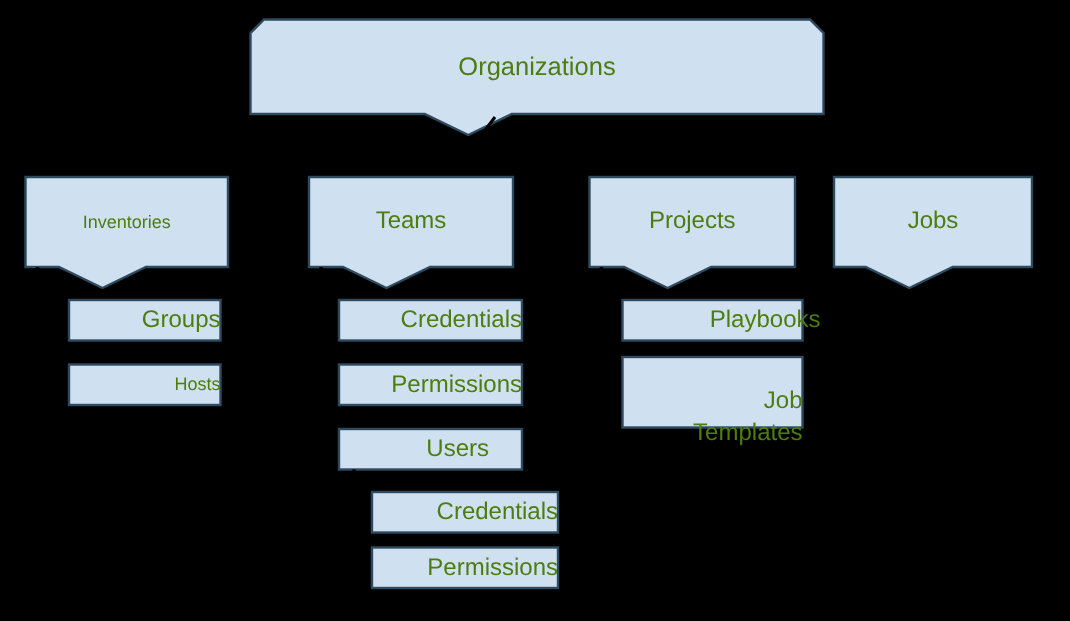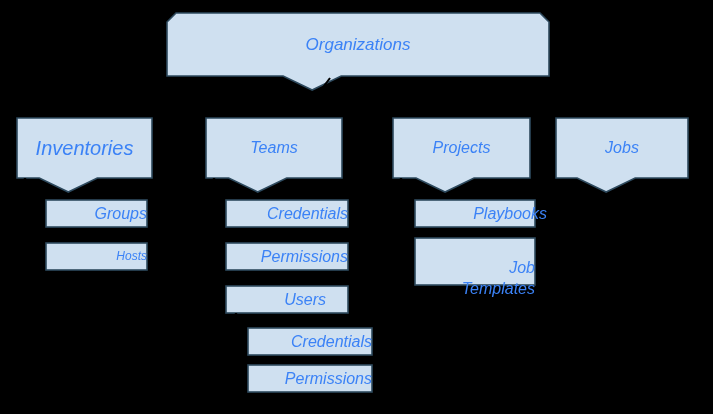--- a/index.html
+++ b/index.html
@@ -17,25 +17,24 @@
   }
   #svg-layer {
     position: absolute;
     left: 0;
     top: 0;
     width: 713px;
     height: 414px;
   }
   .node-label {
     position: absolute;
-    color: #3b82f6;
+    color: #4d7c0f;
     font-family: "Liberation Sans", sans-serif;
     pointer-events: none;
     white-space: pre-line;
-    font-style: italic;
   }
   .label-center {
     text-align: center;
   }
   .label-left {
     text-align: right;
   }
 </style>
 </head>
 <body>
@@ -74,21 +73,21 @@
       <line x1="401" y1="178" x2="401" y2="261.5" stroke="#000000" stroke-width="2.4"></line>
       <line x1="401" y1="213.5" x2="415" y2="213.5" stroke="#000000" stroke-width="2.4"></line>
       <rect x="415" y="200" width="120" height="27" fill="#cfe0f0" stroke="#2e4a5e" stroke-width="1.6"></rect>
       <line x1="401" y1="261.5" x2="415" y2="261.5" stroke="#000000" stroke-width="2.4"></line>
       <rect x="415" y="238" width="120" height="47" fill="#cfe0f0" stroke="#2e4a5e" stroke-width="1.6"></rect>
       <line x1="518" y1="78" x2="583" y2="140" stroke="#000000" stroke-width="2.1" marker-end="url(#arrowhead)"></line>
       <path d="M556,118 L688,118 L688,178 L635.16,178 L606.16,192 L577.16,178 L556,178 Z" fill="#cfe0f0" stroke="#2e4a5e" stroke-width="1.6"></path>
     </svg>
   <div id="labels">
       <div class="node-label label-center" style="left: 167px; top: 13px; width: 382px; height: 63px; font-size: 17px; line-height: 63px;">Organizations</div>
-      <div class="node-label label-center" style="left: 17px; top: 118px; width: 135px; height: 60px; font-size: 20px; line-height: 60px;">Inventories</div>
+      <div class="node-label label-center" style="left: 17px; top: 118px; width: 135px; height: 60px; font-size: 12px; line-height: 60px;">Inventories</div>
       <div class="node-label label-left" style="left: 46px; top: 200px; width: 101px; height: 27px; font-size: 16px; line-height: 27px; padding-left: 10px; box-sizing: border-box;">Groups</div>
       <div class="node-label label-left" style="left: 46px; top: 243px; width: 101px; height: 27px; font-size: 12px; line-height: 27px; padding-left: 10px; box-sizing: border-box;">Hosts</div>
       <div class="node-label label-center" style="left: 206px; top: 118px; width: 136px; height: 60px; font-size: 16px; line-height: 60px;">Teams</div>
       <div class="node-label label-left" style="left: 226px; top: 200px; width: 122px; height: 27px; font-size: 16px; line-height: 27px; padding-left: 10px; box-sizing: border-box;">Credentials</div>
       <div class="node-label label-left" style="left: 226px; top: 243px; width: 122px; height: 27px; font-size: 16px; line-height: 27px; padding-left: 10px; box-sizing: border-box;">Permissions</div>
       <div class="node-label label-left" style="left: 226px; top: 286px; width: 100px; height: 27px; font-size: 16px; line-height: 27px; padding-left: 10px; box-sizing: border-box;">Users</div>
       <div class="node-label label-left" style="left: 248px; top: 328px; width: 124px; height: 27px; font-size: 16px; line-height: 27px; padding-left: 10px; box-sizing: border-box;">Credentials</div>
       <div class="node-label label-left" style="left: 248px; top: 365px; width: 124px; height: 27px; font-size: 16px; line-height: 27px; padding-left: 10px; box-sizing: border-box;">Permissions</div>
       <div class="node-label label-center" style="left: 393px; top: 118px; width: 137px; height: 60px; font-size: 16px; line-height: 60px; text-align: center;">Projects</div>
       <div class="node-label label-left" style="left: 415px; top: 200px; width: 132px; height: 27px; font-size: 16px; line-height: 27px; padding-left: 10px; box-sizing: border-box;">Playbooks</div>

